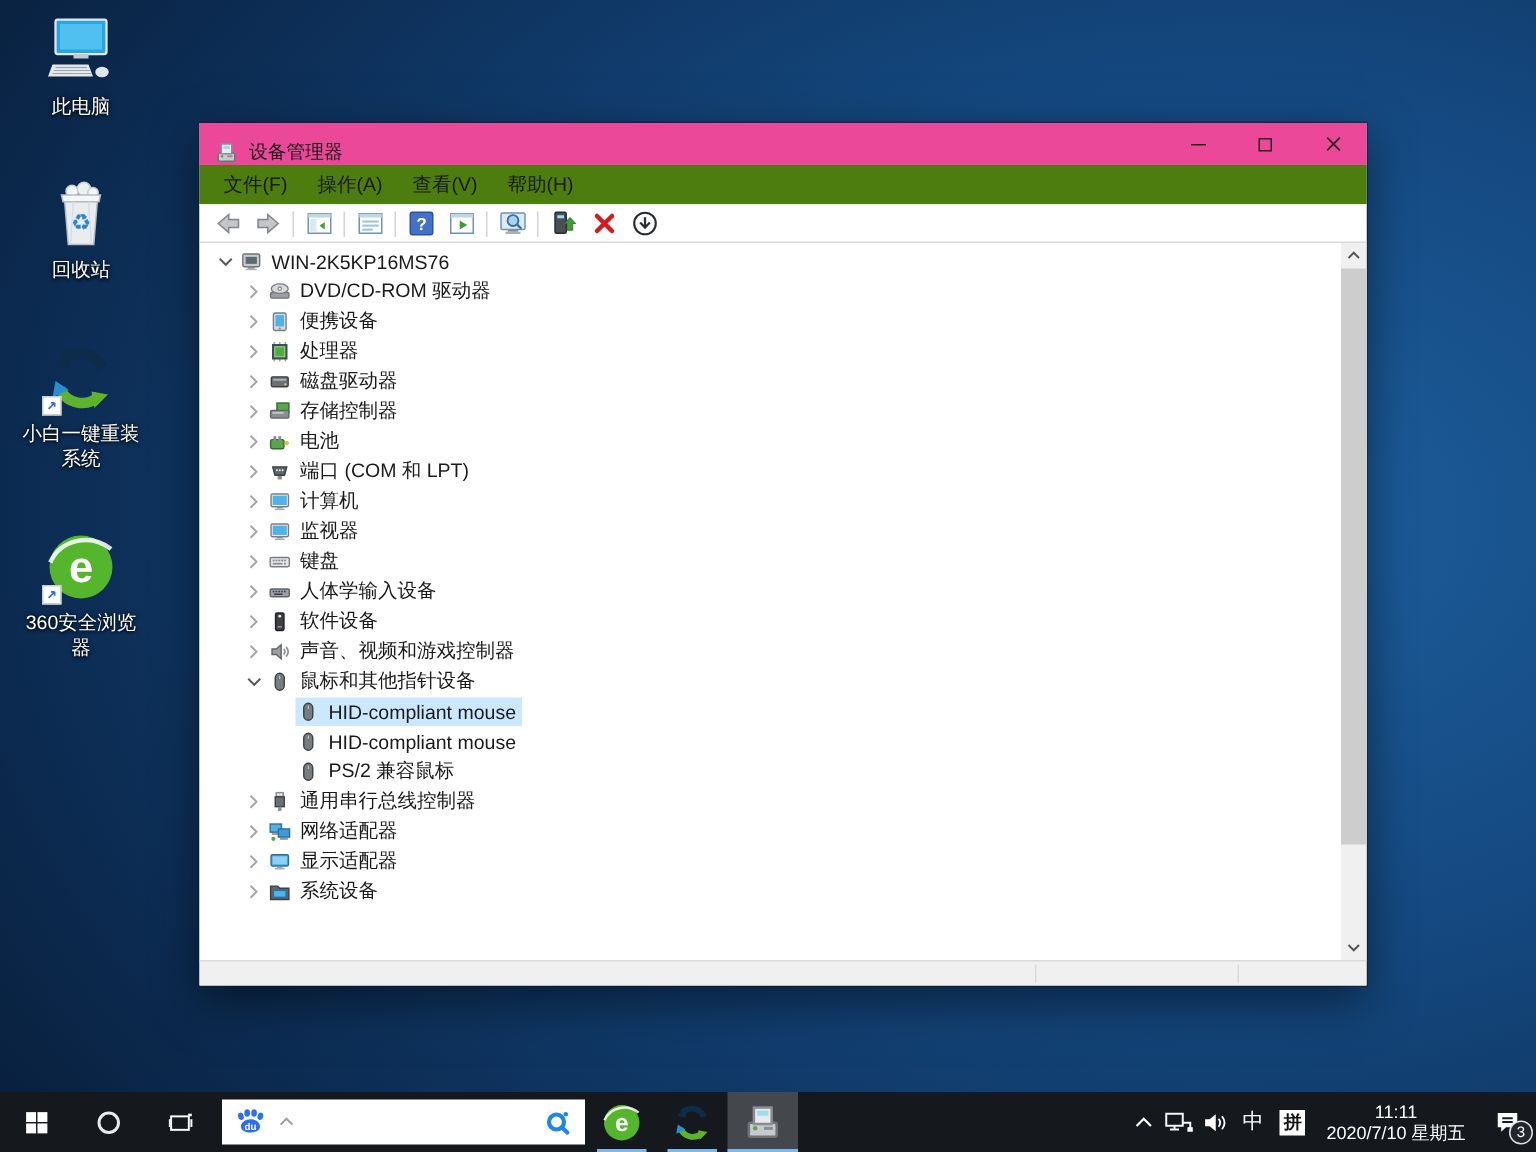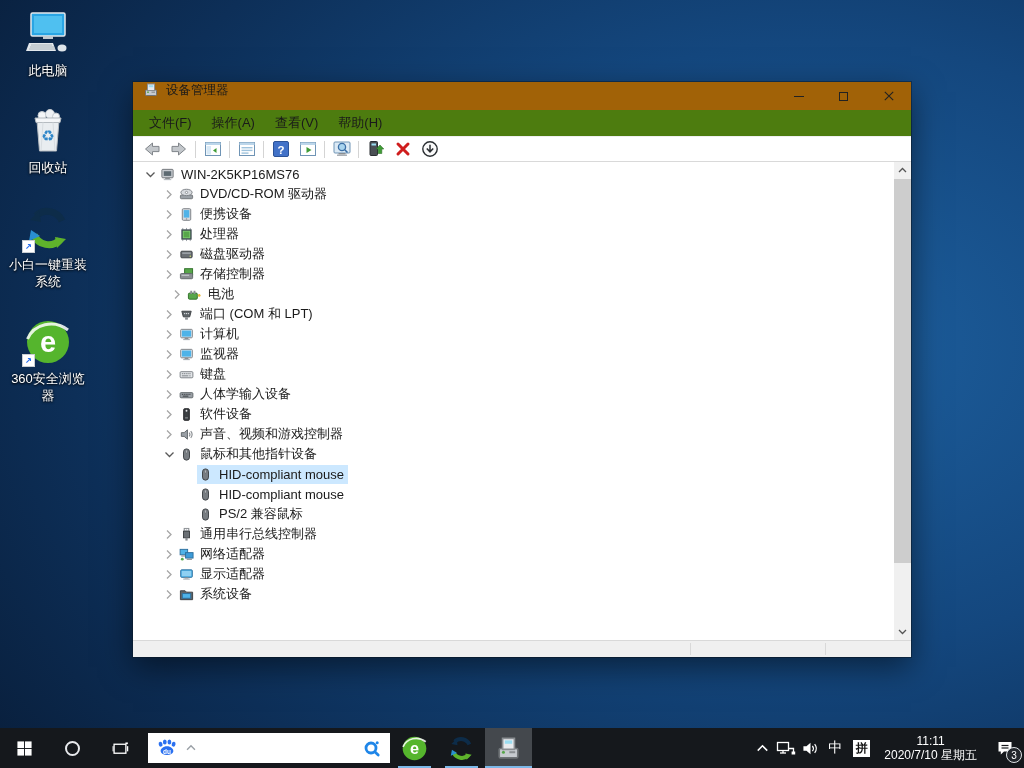--- a/index.html
+++ b/index.html
@@ -4,35 +4,35 @@
 <style>
   * { margin:0; padding:0; box-sizing:border-box; }
   html,body { width:1024px; height:768px; overflow:hidden; }
   body { font-family:"Liberation Sans","DejaVu Sans",sans-serif; }
 
   
   .desktop { position:relative; width:1024px; height:768px;
     background:
       radial-gradient(1100px 800px at 80% 45%, #1d5f9e 0%, #14477e 38%, #0d2f58 68%, #071830 100%);
   }
-  .desktop-icons { position:absolute; left:4px; top:10px; width:88px;
-    display:flex; flex-direction:column; gap:28px; align-items:flex-end; }
+  .desktop-icons { position:absolute; left:10px; top:10px; width:88px;
+    display:flex; flex-direction:column; gap:40px; align-items:flex-end; }
   .dicon { width:88px; display:flex; flex-direction:column; align-items:center; cursor:default; }
   .dimg { position:relative; width:48px; height:48px; }
   .dimg svg.big { width:48px; height:48px; }
   .sc { position:absolute; left:-2px; bottom:-1px; width:13px; height:13px; background:#fff;
     border:1px solid #c9ced3; display:flex; align-items:center; justify-content:center; }
   .sc svg { width:9px; height:9px; }
   .dlabel { margin-top:4px; width:82px; text-align:center; font-size:13px; line-height:17px;
     color:#fff; text-shadow:0 1px 2px rgba(0,0,0,.9), 0 0 3px rgba(0,0,0,.7); }
 
   
   .window { position:absolute; left:133px; top:82px; width:778px; height:575px; background:#fff;
     box-shadow:0 10px 30px rgba(0,0,0,.5), 0 0 0 1px rgba(15,35,55,.55); display:flex; flex-direction:column; }
-  .titlebar { height:28px; display:flex; align-items:flex-start; background:#a16207; flex:none; }
+  .titlebar { height:28px; display:flex; align-items:flex-end; background:#ec4899; flex:none; }
   .titlebar .wicon { width:16px; height:16px; margin-left:10px; flex:none; }
   .titlebar .wtitle { margin-left:7px; font-size:12.5px; color:#1a1a1a; flex:1 1 auto; }
   .win-controls { display:flex; height:28px; flex:none; }
   .wc { width:45px; height:28px; display:flex; align-items:center; justify-content:center; }
   .wc .mini { width:10px; height:1px; background:#222; }
   .wc .maxi { width:9px; height:9px; border:1px solid #222; }
   .wc svg { width:10px; height:10px; }
 
   .menubar { height:26px; display:flex; align-items:center; padding-left:6px; background:#4d7c0f; flex:none; }
   .menu-item { padding:0 10px; font-size:13px; color:#1a1a1a; height:100%; display:flex; align-items:center; }
@@ -586,21 +586,21 @@
                 <use href="#c-right"></use>
               </svg>
             </span>
             <span class="rowline">
               <svg class="ic">
                 <use href="#i-storage"></use>
               </svg>
               <span class="tlabel">存储控制器</span>
             </span>
           </div>
-          <div class="trow" style="padding-left: 36px;">
+          <div class="trow" style="padding-left: 28px;">
             <span class="chev">
               <svg>
                 <use href="#c-right"></use>
               </svg>
             </span>
             <span class="rowline">
               <svg class="ic">
                 <use href="#i-battery"></use>
               </svg>
               <span class="tlabel">电池</span>

